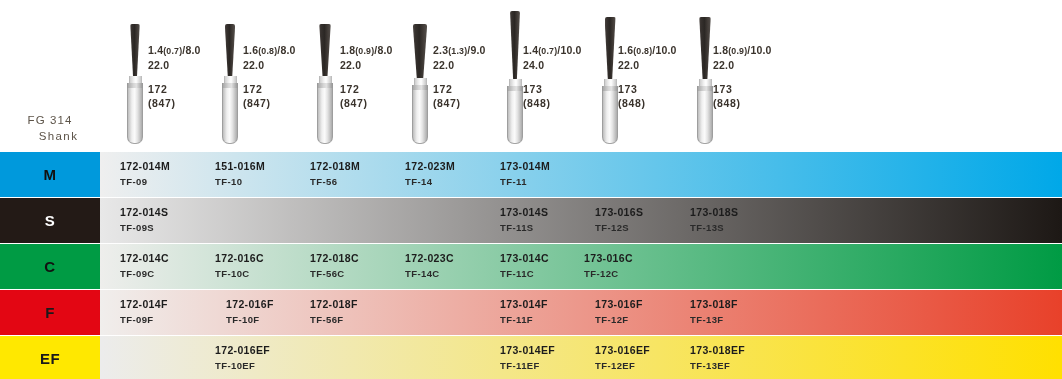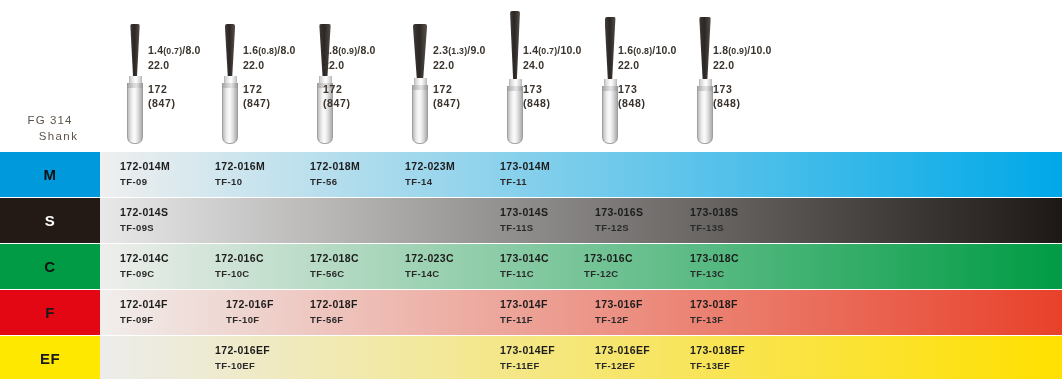--- a/index.html
+++ b/index.html
@@ -116,21 +116,21 @@
             </div>
           </div>
         </div>
         <div class="bur-cell" style="left: 308px;">
           <div class="bur" style="left: 0px;">
             <div class="head" style="height: 52px; width: 11.5px; clip-path: polygon(0% 0%, 100% 0%, 71.7391% 100%, 28.2609% 100%);"></div>
             <div class="neck"></div>
             <div class="band"></div>
             <div class="shaft" style="height: 55px;"></div>
           </div>
-          <div class="bur-text" style="left: 15px; top: 44px;">
+          <div class="bur-text" style="left: 32px; top: 44px;">
             <div><span>1.8</span><span class="sm">(0.9)</span><span>/8.0</span></div>
             <div>22.0</div>
             <div class="grp">
               <span>172</span>
               <span>(847)</span>
             </div>
           </div>
         </div>
         <div class="bur-cell" style="left: 403px;">
           <div class="bur" style="left: 0px;">
@@ -201,21 +201,21 @@
 
   <div id="grit-rows">
       <div class="row">
         <div class="rowlabel" style="background: rgb(0, 153, 220); color: rgb(17, 17, 17);">M</div>
         <div class="rowbody" style="background: linear-gradient(90deg, rgb(239, 239, 239) 0%, rgb(0, 168, 232) 100%);">
           <div class="cell" style="left: 20px;">
             <div class="code">172-014M</div>
             <div class="sub">TF-09</div>
           </div>
           <div class="cell" style="left: 115px;">
-            <div class="code">172-016M</div>
+            <div class="code">151-016M</div>
             <div class="sub">TF-10</div>
           </div>
           <div class="cell" style="left: 210px;">
             <div class="code">172-018M</div>
             <div class="sub">TF-56</div>
           </div>
           <div class="cell" style="left: 305px;">
             <div class="code">172-023M</div>
             <div class="sub">TF-14</div>
           </div>
@@ -266,24 +266,20 @@
             <div class="sub">TF-14C</div>
           </div>
           <div class="cell" style="left: 400px;">
             <div class="code">173-014C</div>
             <div class="sub">TF-11C</div>
           </div>
           <div class="cell" style="left: 484px;">
             <div class="code">173-016C</div>
             <div class="sub">TF-12C</div>
           </div>
-          <div class="cell" style="left: 590px;">
-            <div class="code">173-018C</div>
-            <div class="sub">TF-13C</div>
-          </div>
         </div>
       </div>
       <div class="row">
         <div class="rowlabel" style="background: rgb(227, 6, 19); color: rgb(26, 26, 26);">F</div>
         <div class="rowbody" style="background: linear-gradient(90deg, rgb(240, 238, 236) 0%, rgb(232, 65, 42) 100%);">
           <div class="cell" style="left: 20px;">
             <div class="code">172-014F</div>
             <div class="sub">TF-09F</div>
           </div>
           <div class="cell" style="left: 126px;">

